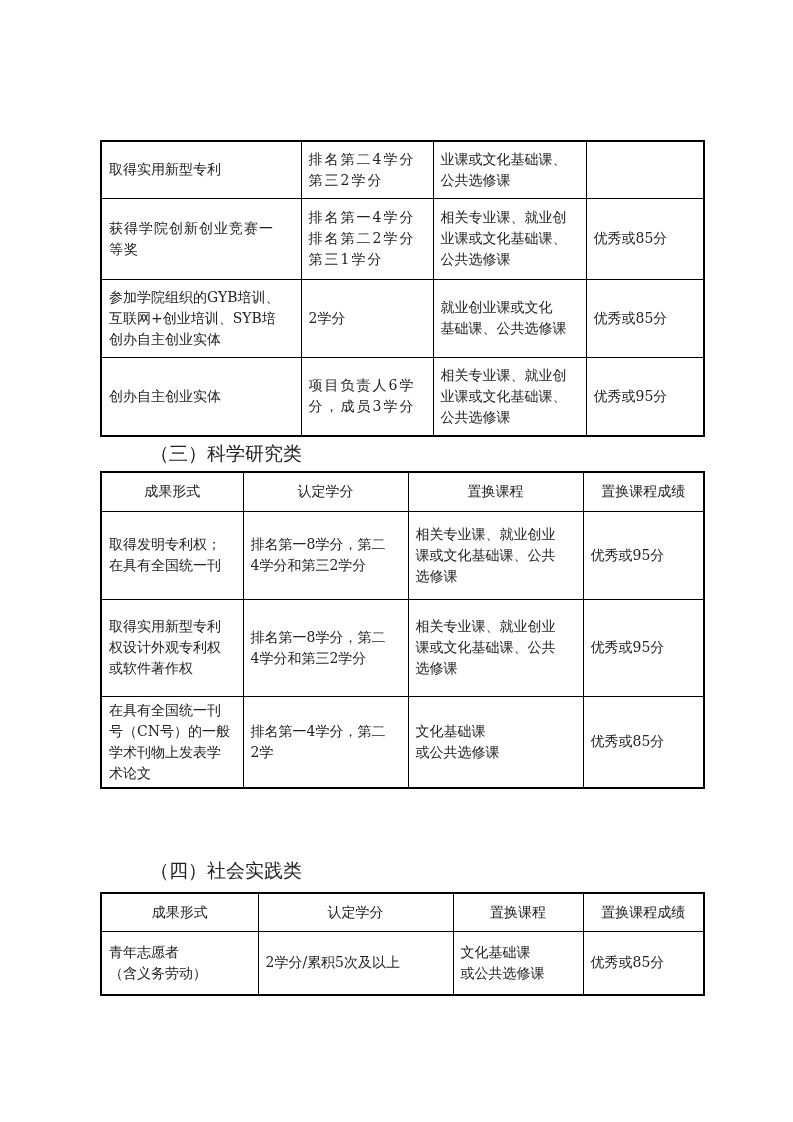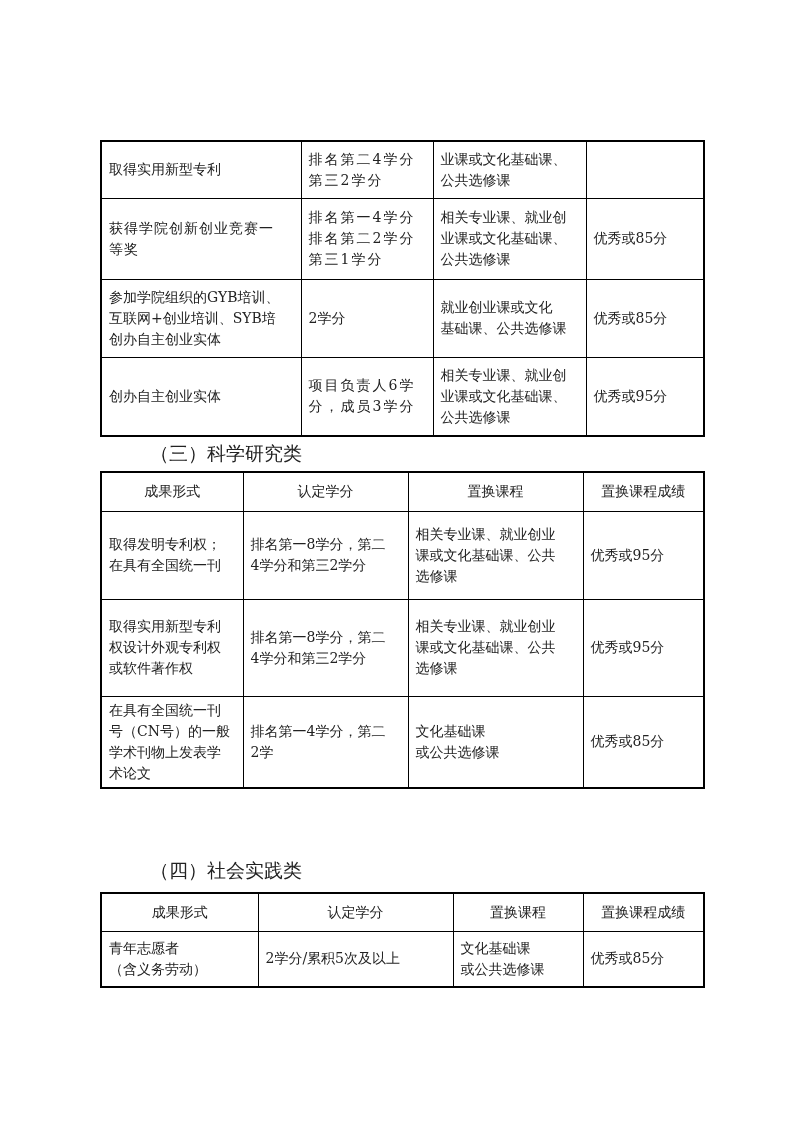--- a/index.html
+++ b/index.html
@@ -163,21 +163,21 @@
         <col style="width:130px">
         <col style="width:121px">
     </colgroup>
     <tbody>
         <tr style="height:38px">
       <th>成果形式</th>
       <th>认定学分</th>
       <th>置换课程</th>
       <th>置换课程成绩</th>
     </tr>
-    <tr style="height:56px">
+    <tr style="height:64px">
       <td class="c">青年志愿者
 （含义务劳动）</td>
       <td>2学分/累积5次及以上</td>
       <td class="c">文化基础课
 或公共选修课</td>
       <td>优秀或85分</td>
     </tr>
   </tbody>
     </table>
 

